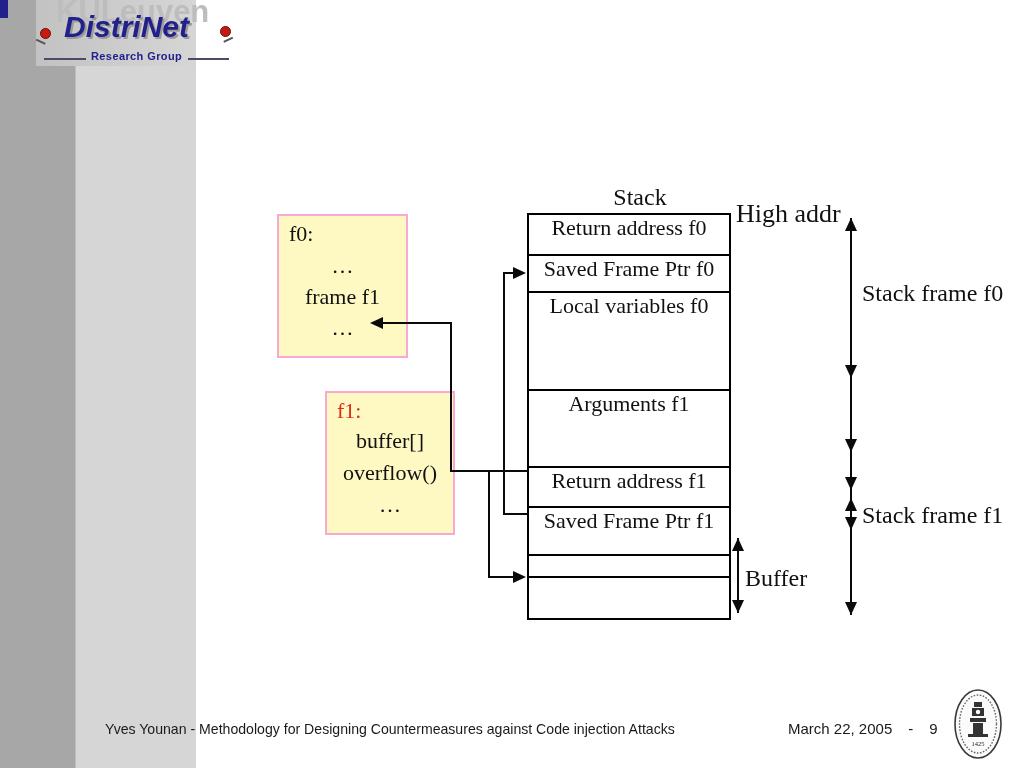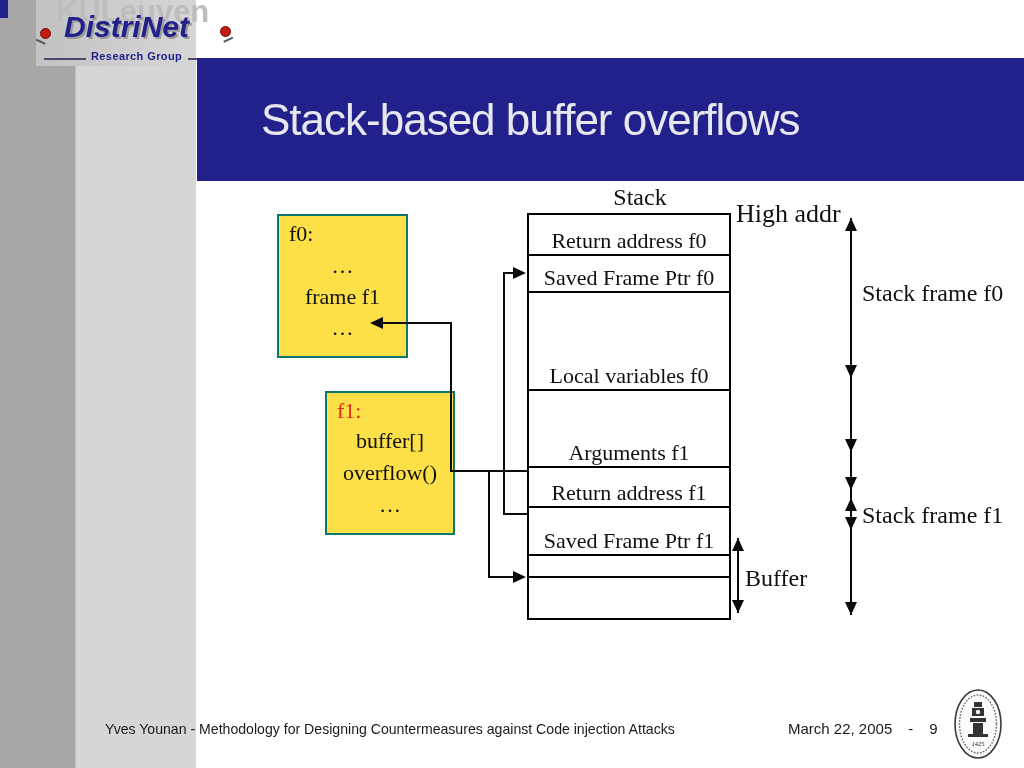--- a/index.html
+++ b/index.html
@@ -23,29 +23,29 @@
   .rg-text{left:55px;top:50px;font-family:"Liberation Sans",sans-serif;font-weight:bold;
     font-size:11px;color:var(--navy,#28288E);letter-spacing:0.4px;}
 
   
   .title-bar{left:197px;top:58px;width:827px;height:123px;background:var(--navy,#22218C);
     display:flex;align-items:center;}
   .title-text{padding-left:64px;font-family:"Liberation Sans",sans-serif;font-size:44px;
     letter-spacing:-1px;color:#e7e7ef;white-space:nowrap;}
 
   
-  .code-box{border:2px solid #0f766e;background:#fde047;box-sizing:border-box;font-size:22px;}
+  .code-box{border:2px solid #f9a8d4;background:#fef9c3;box-sizing:border-box;font-size:22px;}
   .code-head{position:absolute;left:10px;top:5px;}
   .code-lines{margin-top:34px;text-align:center;line-height:31px;}
   .red{color:var(--red,#DE2B1B);}
 
   
   .stack-box{left:527px;top:213px;width:204px;height:407px;border:2px solid #000;
     box-sizing:border-box;background:#fff;}
-  .stack-cell{box-sizing:border-box;display:flex;align-items:flex-end;justify-content:center;
+  .stack-cell{box-sizing:border-box;display:flex;align-items:flex-start;justify-content:center;
     font-size:22px;border-bottom:2px solid #000;}
   .stack-cell:last-child{border-bottom:none;}
 
   
   .lbl{white-space:nowrap;}
 
   
   .ln{position:absolute;background:#0a0a0a;}
   .h{height:2px;} .v{width:2px;}
   .tri{position:absolute;width:0;height:0;}
@@ -73,23 +73,20 @@
     <div class="abs pin" style="left:4px;top:28px;"></div>
     <div class="abs pin-stem" style="left:1px;top:35px;transform:rotate(25deg);"></div>
     <div class="abs pin" style="left:184px;top:26px;"></div>
     <div class="abs pin-stem" style="left:186px;top:33px;transform:rotate(-25deg);"></div>
     <div class="abs rg-line" style="left:8px;width:42px;"></div>
     <div class="abs rg-line" style="left:152px;width:41px;"></div>
     <div class="abs rg-text">Research Group</div>
   </div>
   <div class="abs corner-navy"></div>
 
-  <div class="abs title-bar">
-    <div class="title-text">Stack-based buffer overflows</div>
-  </div>
 
   <div class="abs lbl" style="left:570px;top:184px;width:140px;text-align:center;font-size:24px;">Stack</div>
   <div class="abs lbl" style="left:736px;top:199px;font-size:26px;">High addr</div>
   <div class="abs lbl" style="left:862px;top:280px;font-size:24px;">Stack frame f0</div>
   <div class="abs lbl" style="left:862px;top:502px;font-size:24px;">Stack frame f1</div>
   <div class="abs lbl" style="left:745px;top:565px;font-size:24px;">Buffer</div>
 
   <div class="abs code-box" style="left:277px;top:214px;width:131px;height:144px;">
     <div class="code-head">f0:</div>
     <div class="code-lines">

